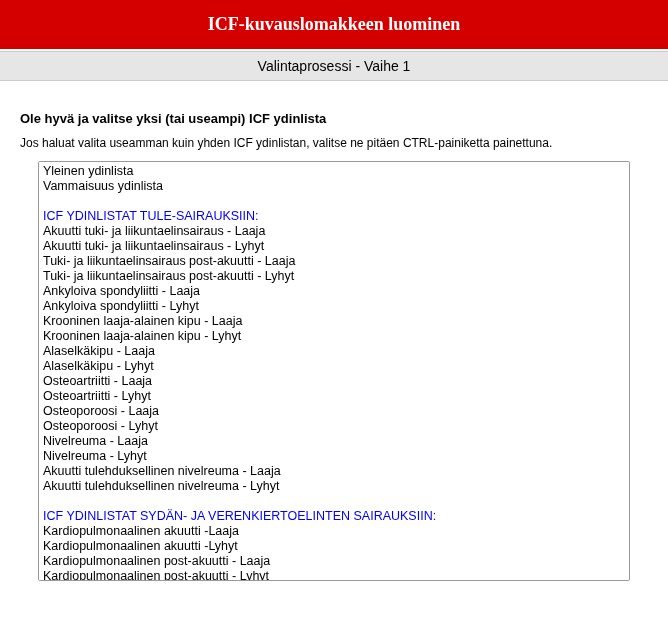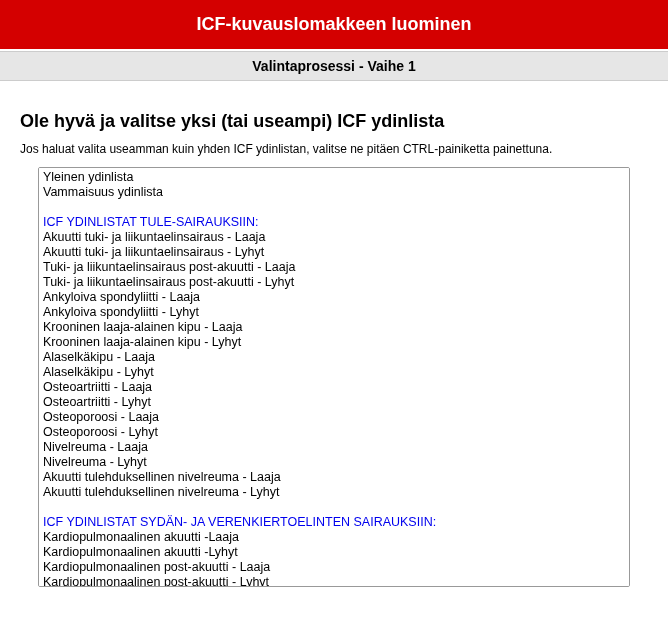--- a/index.html
+++ b/index.html
@@ -11,37 +11,38 @@
     background: #fff;
     width: 668px;
   }
   .header-red {
     background: #d40000;
     color: #fff;
     text-align: center;
     padding: 14px 0;
     font-size: 18px;
     font-weight: bold;
+    font-family: Liberation Serif, serif;
   }
   .subheader {
     background: #e6e6e6;
     text-align: center;
     padding: 6px 0;
     font-size: 14px;
-    font-weight: bold;
+    font-weight: normal;
     border-top: 1px solid #ccc;
     border-bottom: 1px solid #ccc;
     margin-top: 2px;
   }
   .content {
     padding: 30px 20px 10px 20px;
   }
   .prompt {
     font-weight: bold;
-    font-size: 18px;
+    font-size: 13px;
     margin-bottom: 10px;
   }
   .hint {
     font-size: 12px;
     margin-bottom: 11px;
   }
   .list-wrap {
     margin: 0 18px;
   }
   select.ydinlista {

